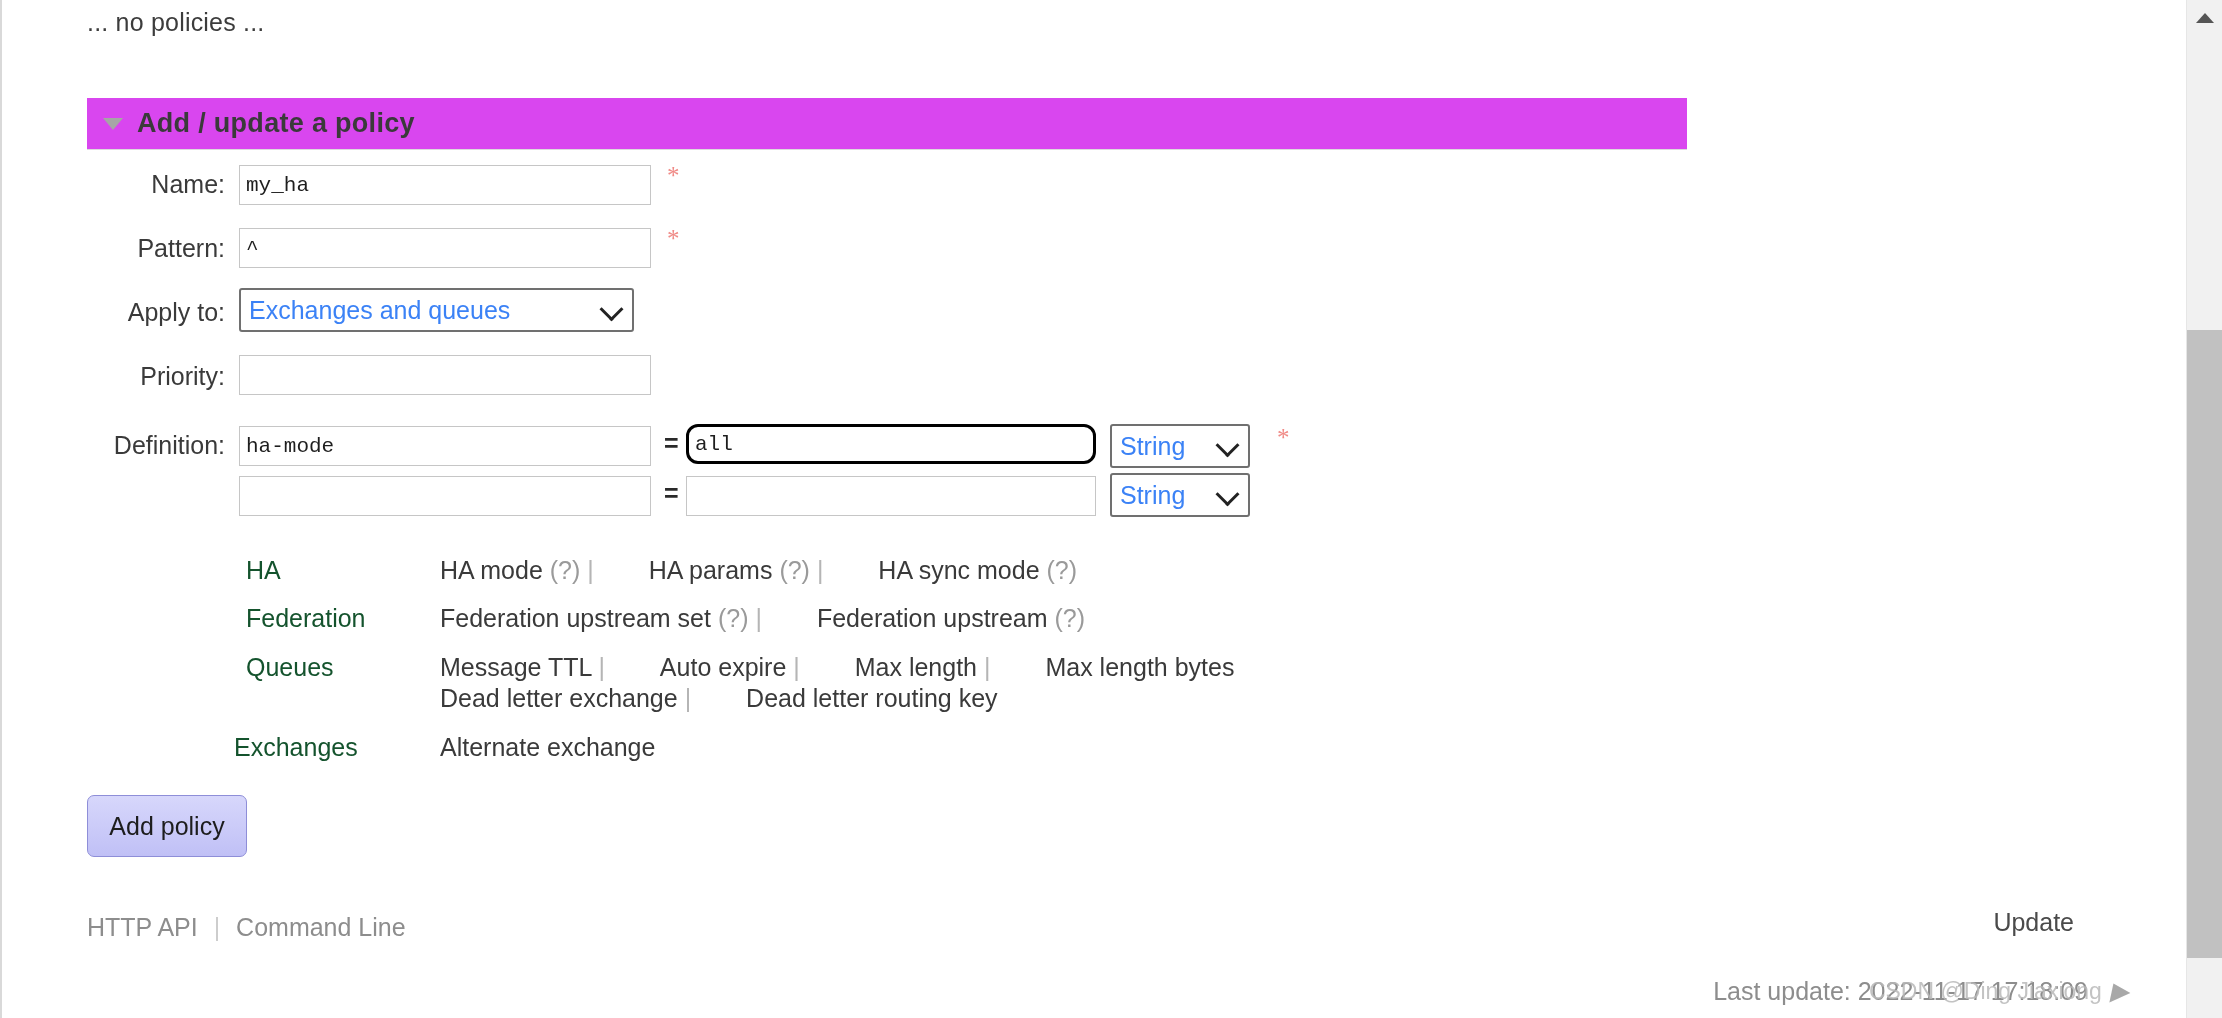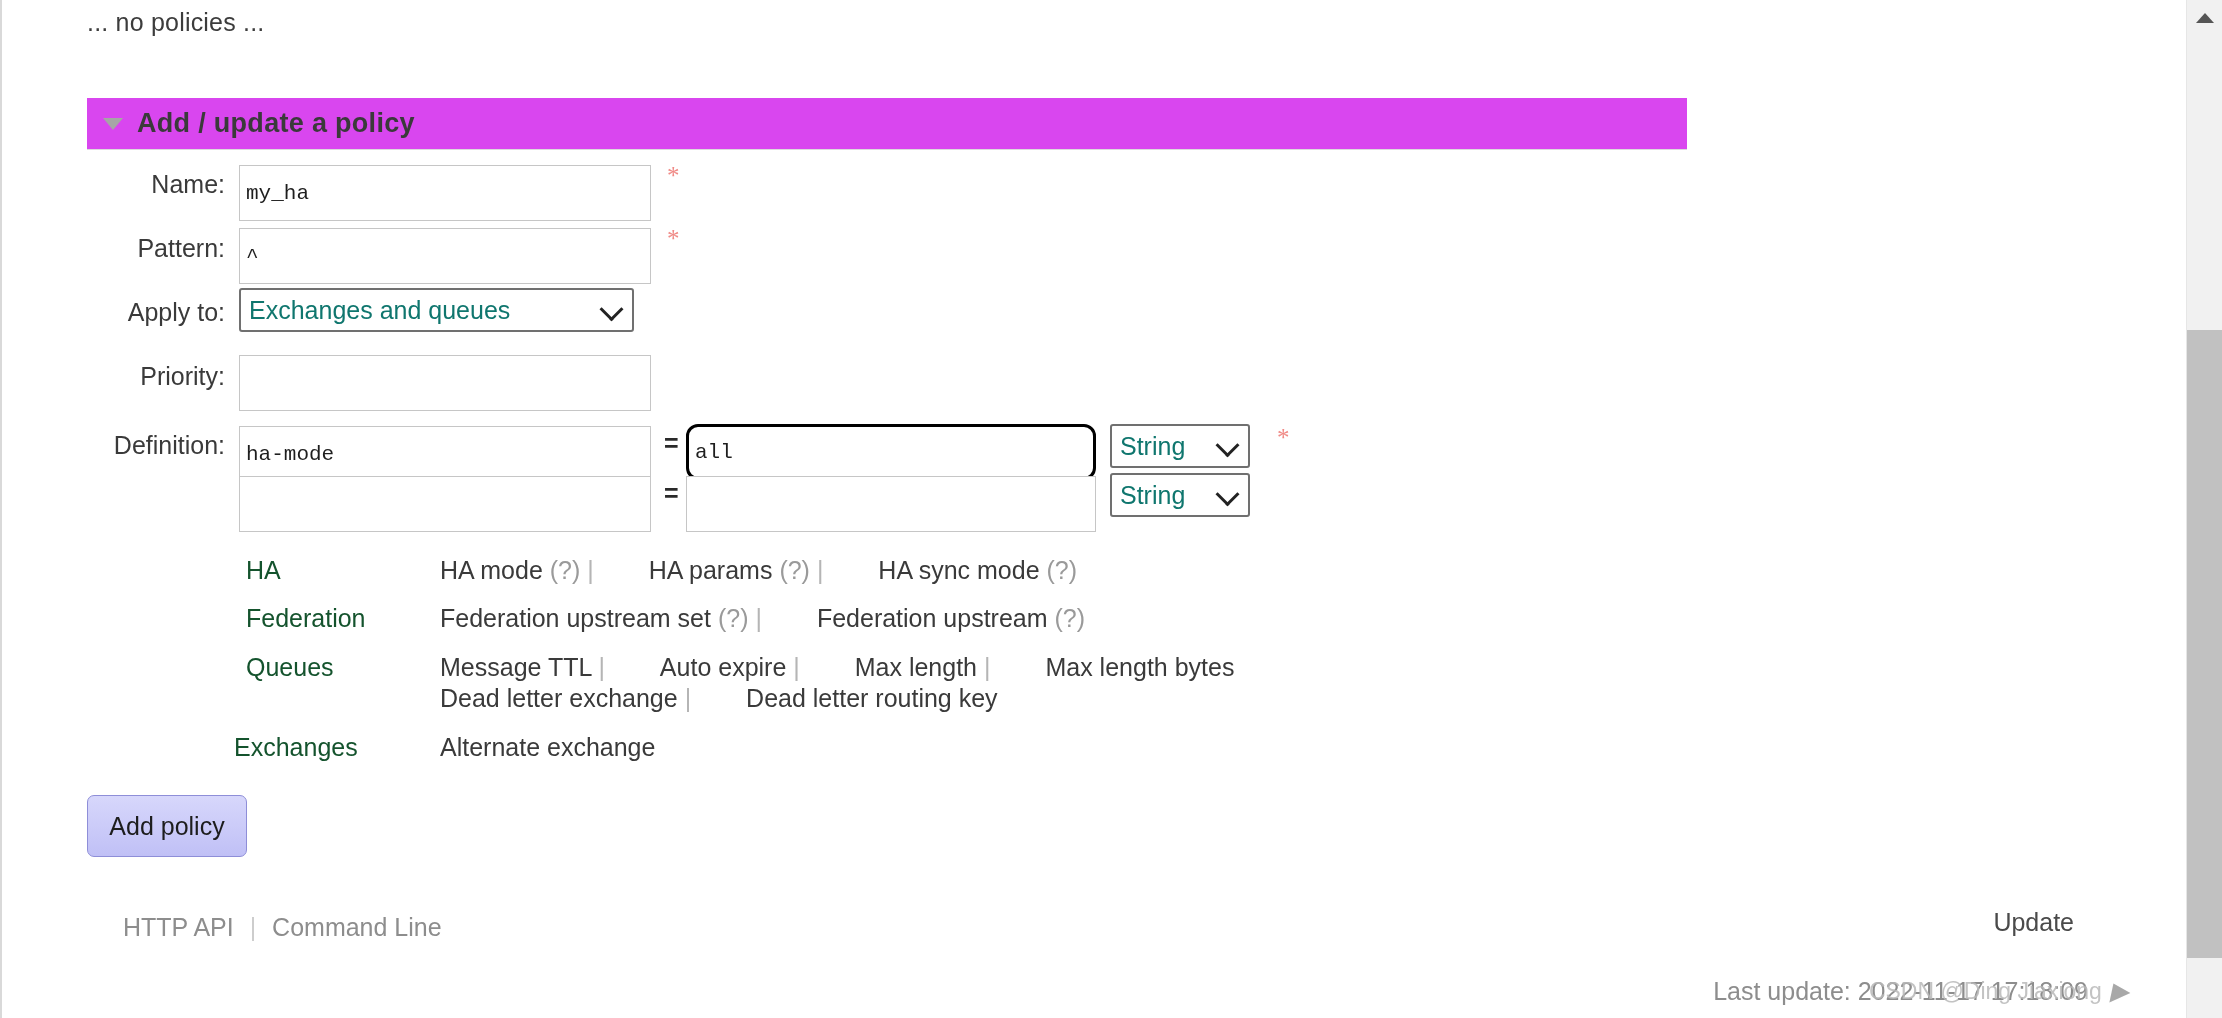--- a/index.html
+++ b/index.html
@@ -93,21 +93,21 @@
     color: #3a3a3a;
   }
   .lblbox {
     position: absolute;
     left: 0;
     width: 223px;
   }
 
   input.txt {
     position: absolute;
-    height: 56px;
+    height: 40px;
     box-sizing: border-box;
     border: 1px solid #c6c6c6;
     background: #ffffff;
     font-family: "Liberation Mono", monospace;
     font-size: 21px;
     color: #1e1e1e;
     padding: 2px 6px;
     outline: none;
   }
 
@@ -125,21 +125,21 @@
 
   select.sel {
     position: absolute;
     height: 44px;
     box-sizing: border-box;
     border: 2px solid #707070;
     border-radius: 3px;
     background: #ffffff;
     font-family: "Liberation Sans", sans-serif;
     font-size: 25px;
-    color: #0f766e;
+    color: #3b82f6;
     padding: 2px 8px;
     outline: none;
     -webkit-appearance: none;
     -moz-appearance: none;
     appearance: none;
   }
   .selwrap { position: absolute; }
   .selwrap .chev {
     position: absolute;
     pointer-events: none;
@@ -203,21 +203,20 @@
   }
 
   
   .footer-links {
     position: absolute;
     left: 85px;
     top: 913px;
     font-size: 25px;
     color: #8d8d8d;
     white-space: nowrap;
-    margin-left: 36px;
   }
   .footer-links a { color: #8d8d8d; text-decoration: none; cursor: pointer; }
   .footer-links .bar { color: #cdcdcd; padding: 0 9px; }
 
   .update-area {
     position: absolute;
     right: 100px;
     top: 908px;
     display: flex;
     align-items: center;

